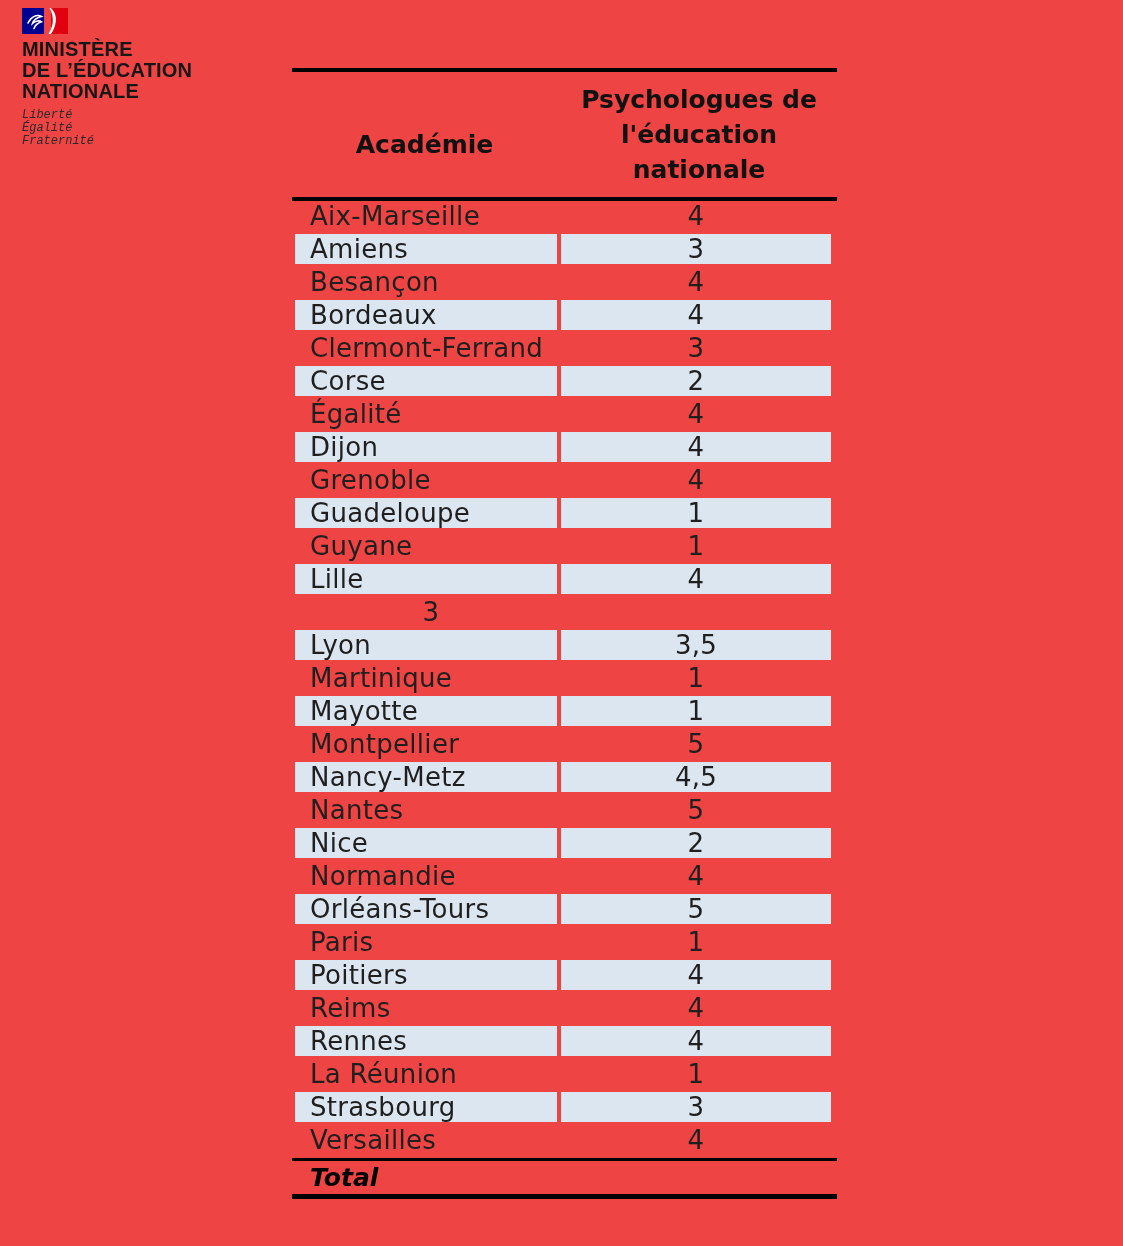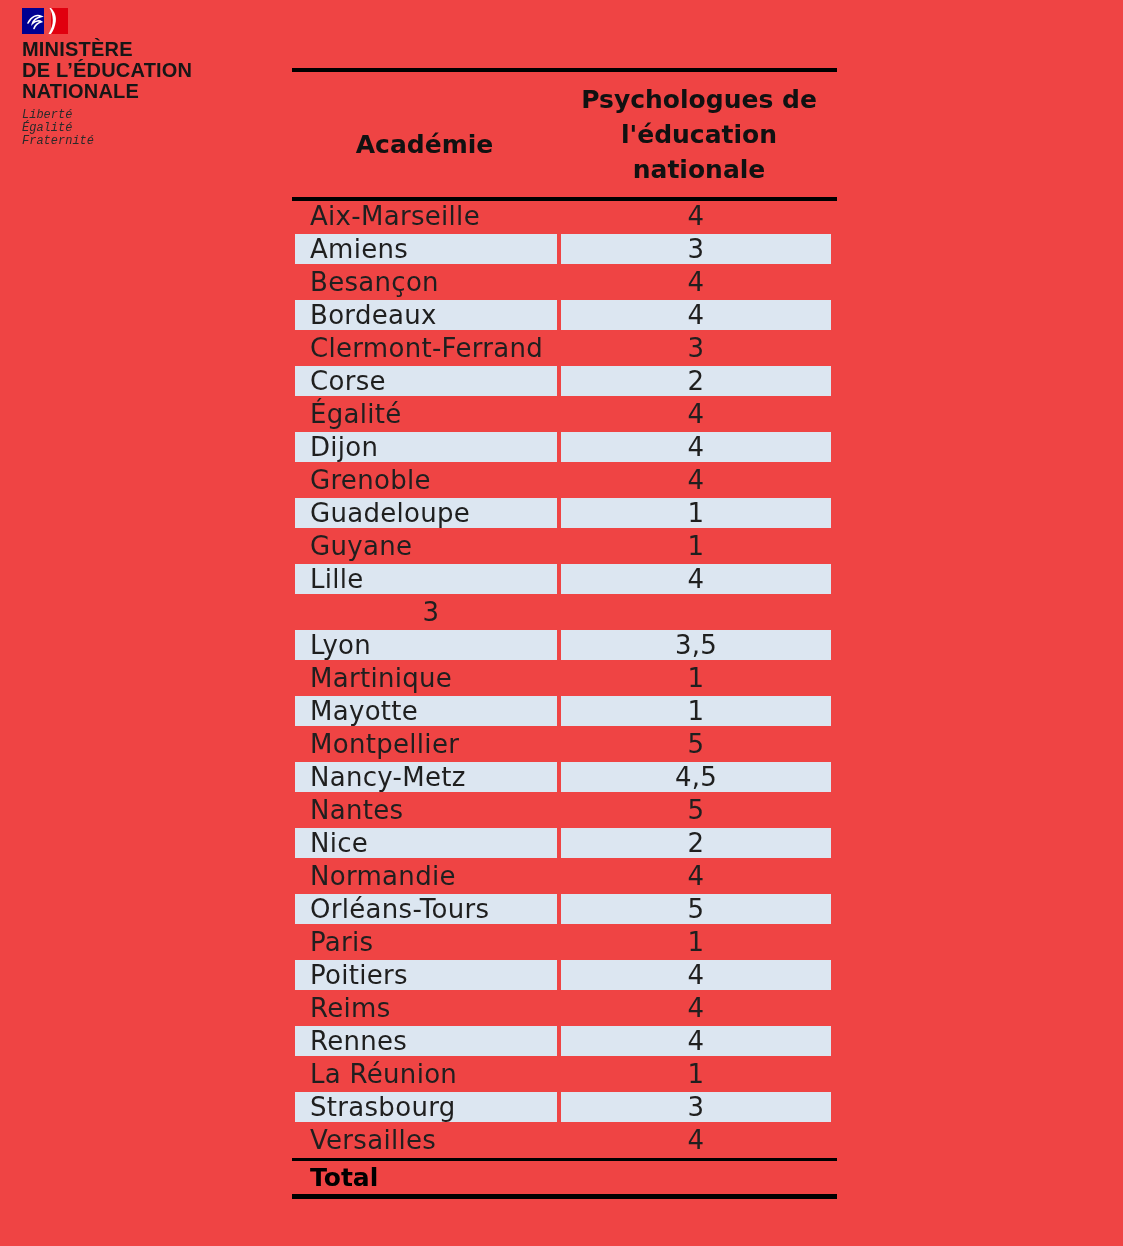--- a/index.html
+++ b/index.html
@@ -102,20 +102,21 @@
     background: var(--stripe, #dce6f1);
   }
 
   .total-row {
     height: 33px;
     display: flex;
     align-items: center;
     font-size: 25px;
     font-weight: bold;
     color: #000;
+    font-style: italic;
   }
   .total-row .cell-a, .total-row .cell-v { background: transparent; height: 100%; }
 </style>
 </head>
 <body>
 
 <div class="page" style="--stripe: #dce6f1;">
 
   <div class="logo-block">
     <svg class="flag" width="46" height="26" viewBox="0 0 46 26" xmlns="http://www.w3.org/2000/svg">

